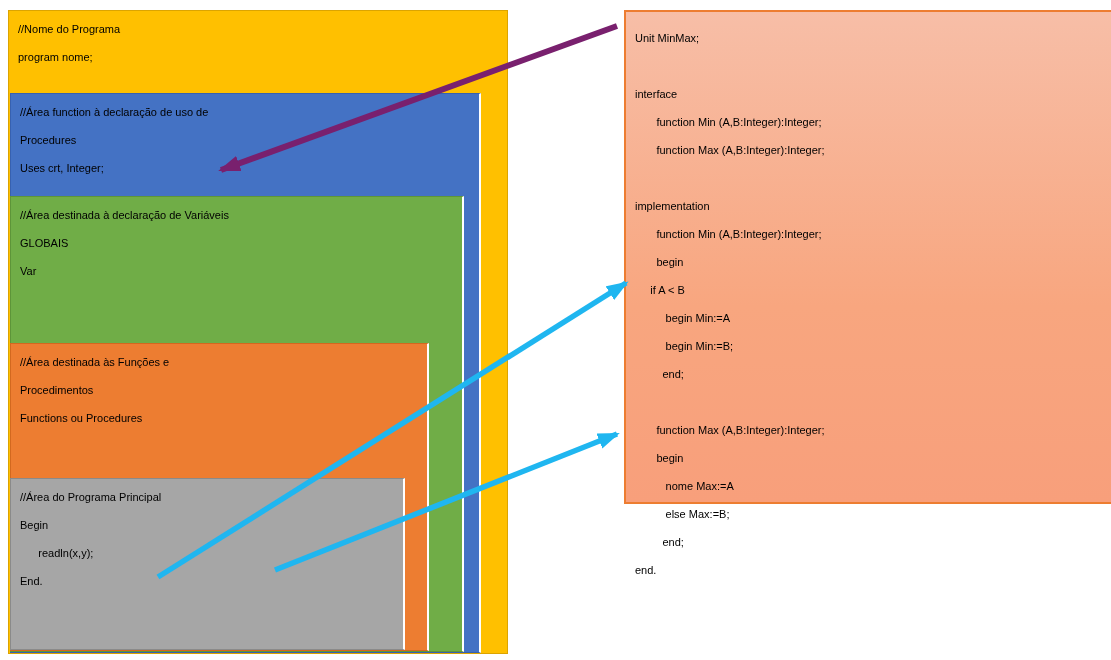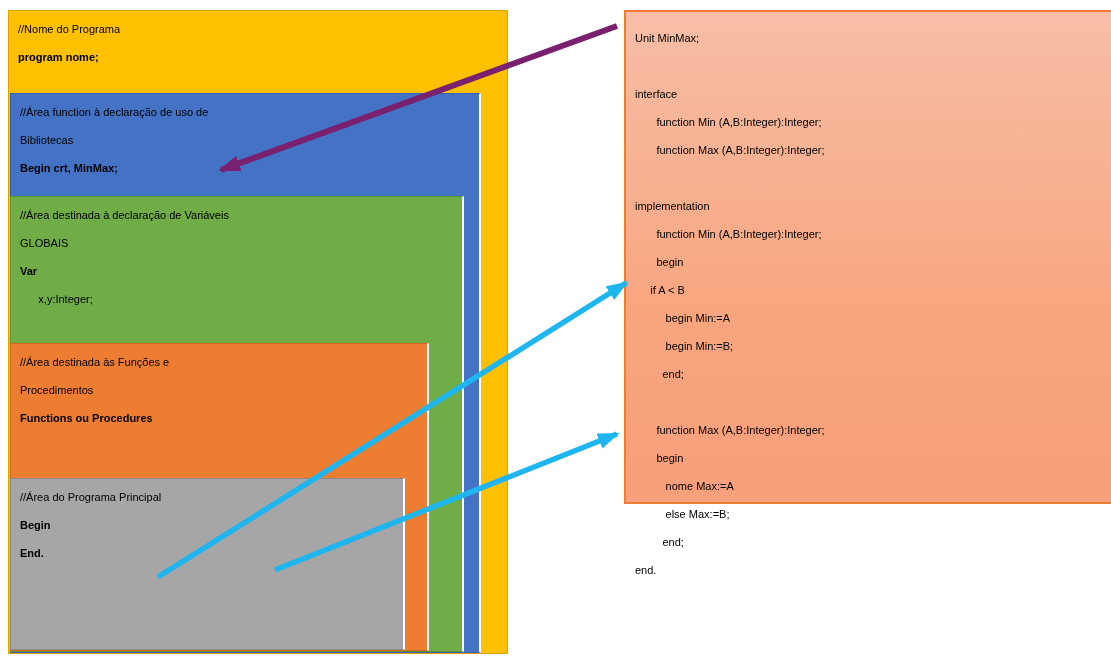--- a/index.html
+++ b/index.html
@@ -1,20 +1,20 @@
 <!DOCTYPE html>
 <html><head>
 <meta charset="utf-8">
 <style>
   html,body{margin:0;padding:0;background:#fff;}
   body{width:1111px;height:660px;position:relative;overflow:hidden;
        font-family:"Liberation Sans","DejaVu Sans",sans-serif;color:#000;}
   .box{position:absolute;box-sizing:border-box;padding:4px 10px 0 9px;}
   .ln{height:28px;line-height:28px;font-size:11px;white-space:pre;}
-  .b{font-weight:700;}
+  .b{font-weight:400;}
   
   .box-program{left:8px;top:10px;width:500px;height:644px;
                background:#FFC000;border:1px solid #DCA400;}
   .box-libraries{left:10px;top:93px;width:471px;height:560px;
                background:#4472C4;border:1px solid #3761B0;border-right:2px solid #fff;}
   .box-globals{left:10px;top:196px;width:454px;height:456px;
                background:#70AD47;border:1px solid #5D9539;border-right:2px solid #fff;}
   .box-functions{left:10px;top:343px;width:419px;height:308px;
                background:#ED7D31;border:1px solid #D3681F;border-right:2px solid #fff;}
   .box-main{left:10px;top:478px;width:395px;height:172px;
@@ -32,40 +32,40 @@
 </head>
 <body>
 
 <div class="box box-program">
   <div class="ln">//Nome do Programa</div>
   <div class="ln b">program nome;</div>
 </div>
 
 <div class="box box-libraries">
   <div class="ln">//Área function à declaração de uso de</div>
-  <div class="ln">Bibliotecas</div>
-  <div class="ln b">Begin crt, MinMax;</div>
+  <div class="ln">Procedures</div>
+  <div class="ln b">Uses crt, Integer;</div>
 </div>
 
 <div class="box box-globals">
   <div class="ln">//Área destinada à declaração de Variáveis</div>
   <div class="ln">GLOBAIS</div>
   <div class="ln b">Var</div>
-  <div class="ln">      x,y:Integer;</div>
 </div>
 
 <div class="box box-functions">
   <div class="ln">//Área destinada às Funções e</div>
   <div class="ln">Procedimentos</div>
   <div class="ln b">Functions ou Procedures</div>
 </div>
 
 <div class="box box-main">
   <div class="ln">//Área do Programa Principal</div>
   <div class="ln b">Begin</div>
+  <div class="ln">      readln(x,y);</div>
   <div class="ln b">End.</div>
 </div>
 
 <div class="box unit-panel">
   <div class="ln">Unit MinMax;</div>
   <div class="ln"></div>
   <div class="ln">interface</div>
   <div class="ln">       function Min (A,B:Integer):Integer;</div>
   <div class="ln">       function Max (A,B:Integer):Integer;</div>
   <div class="ln"></div>

